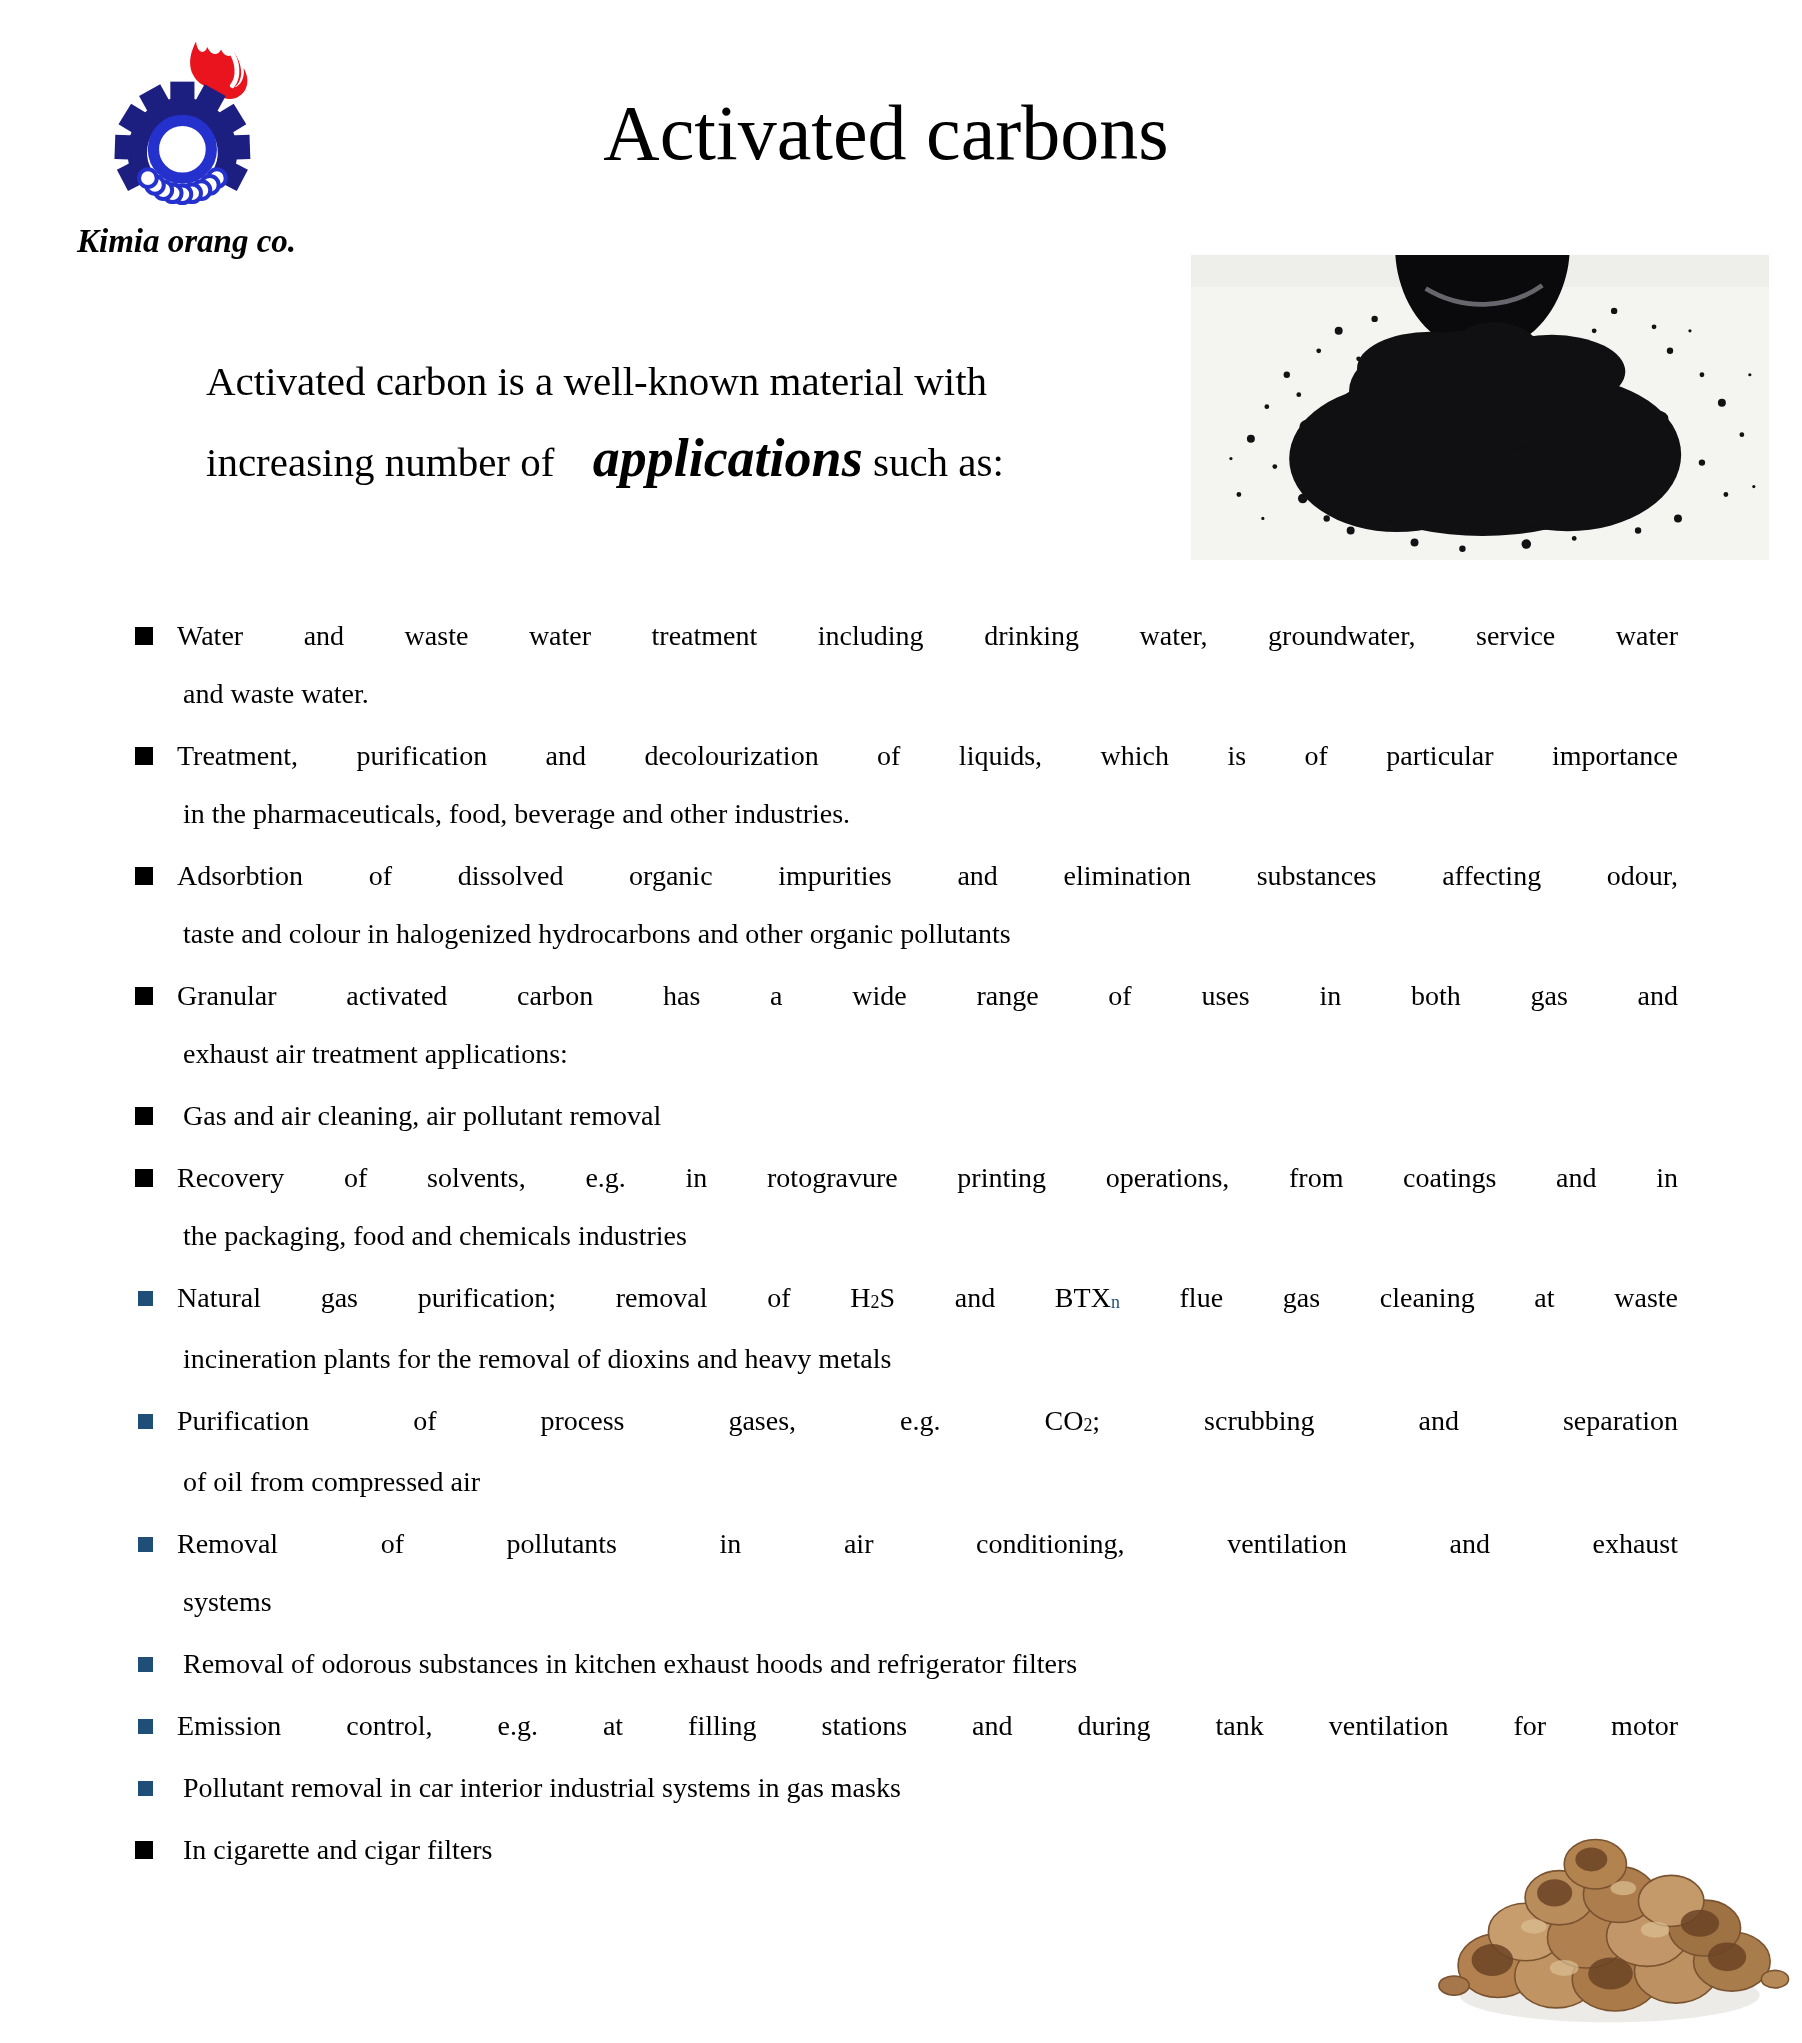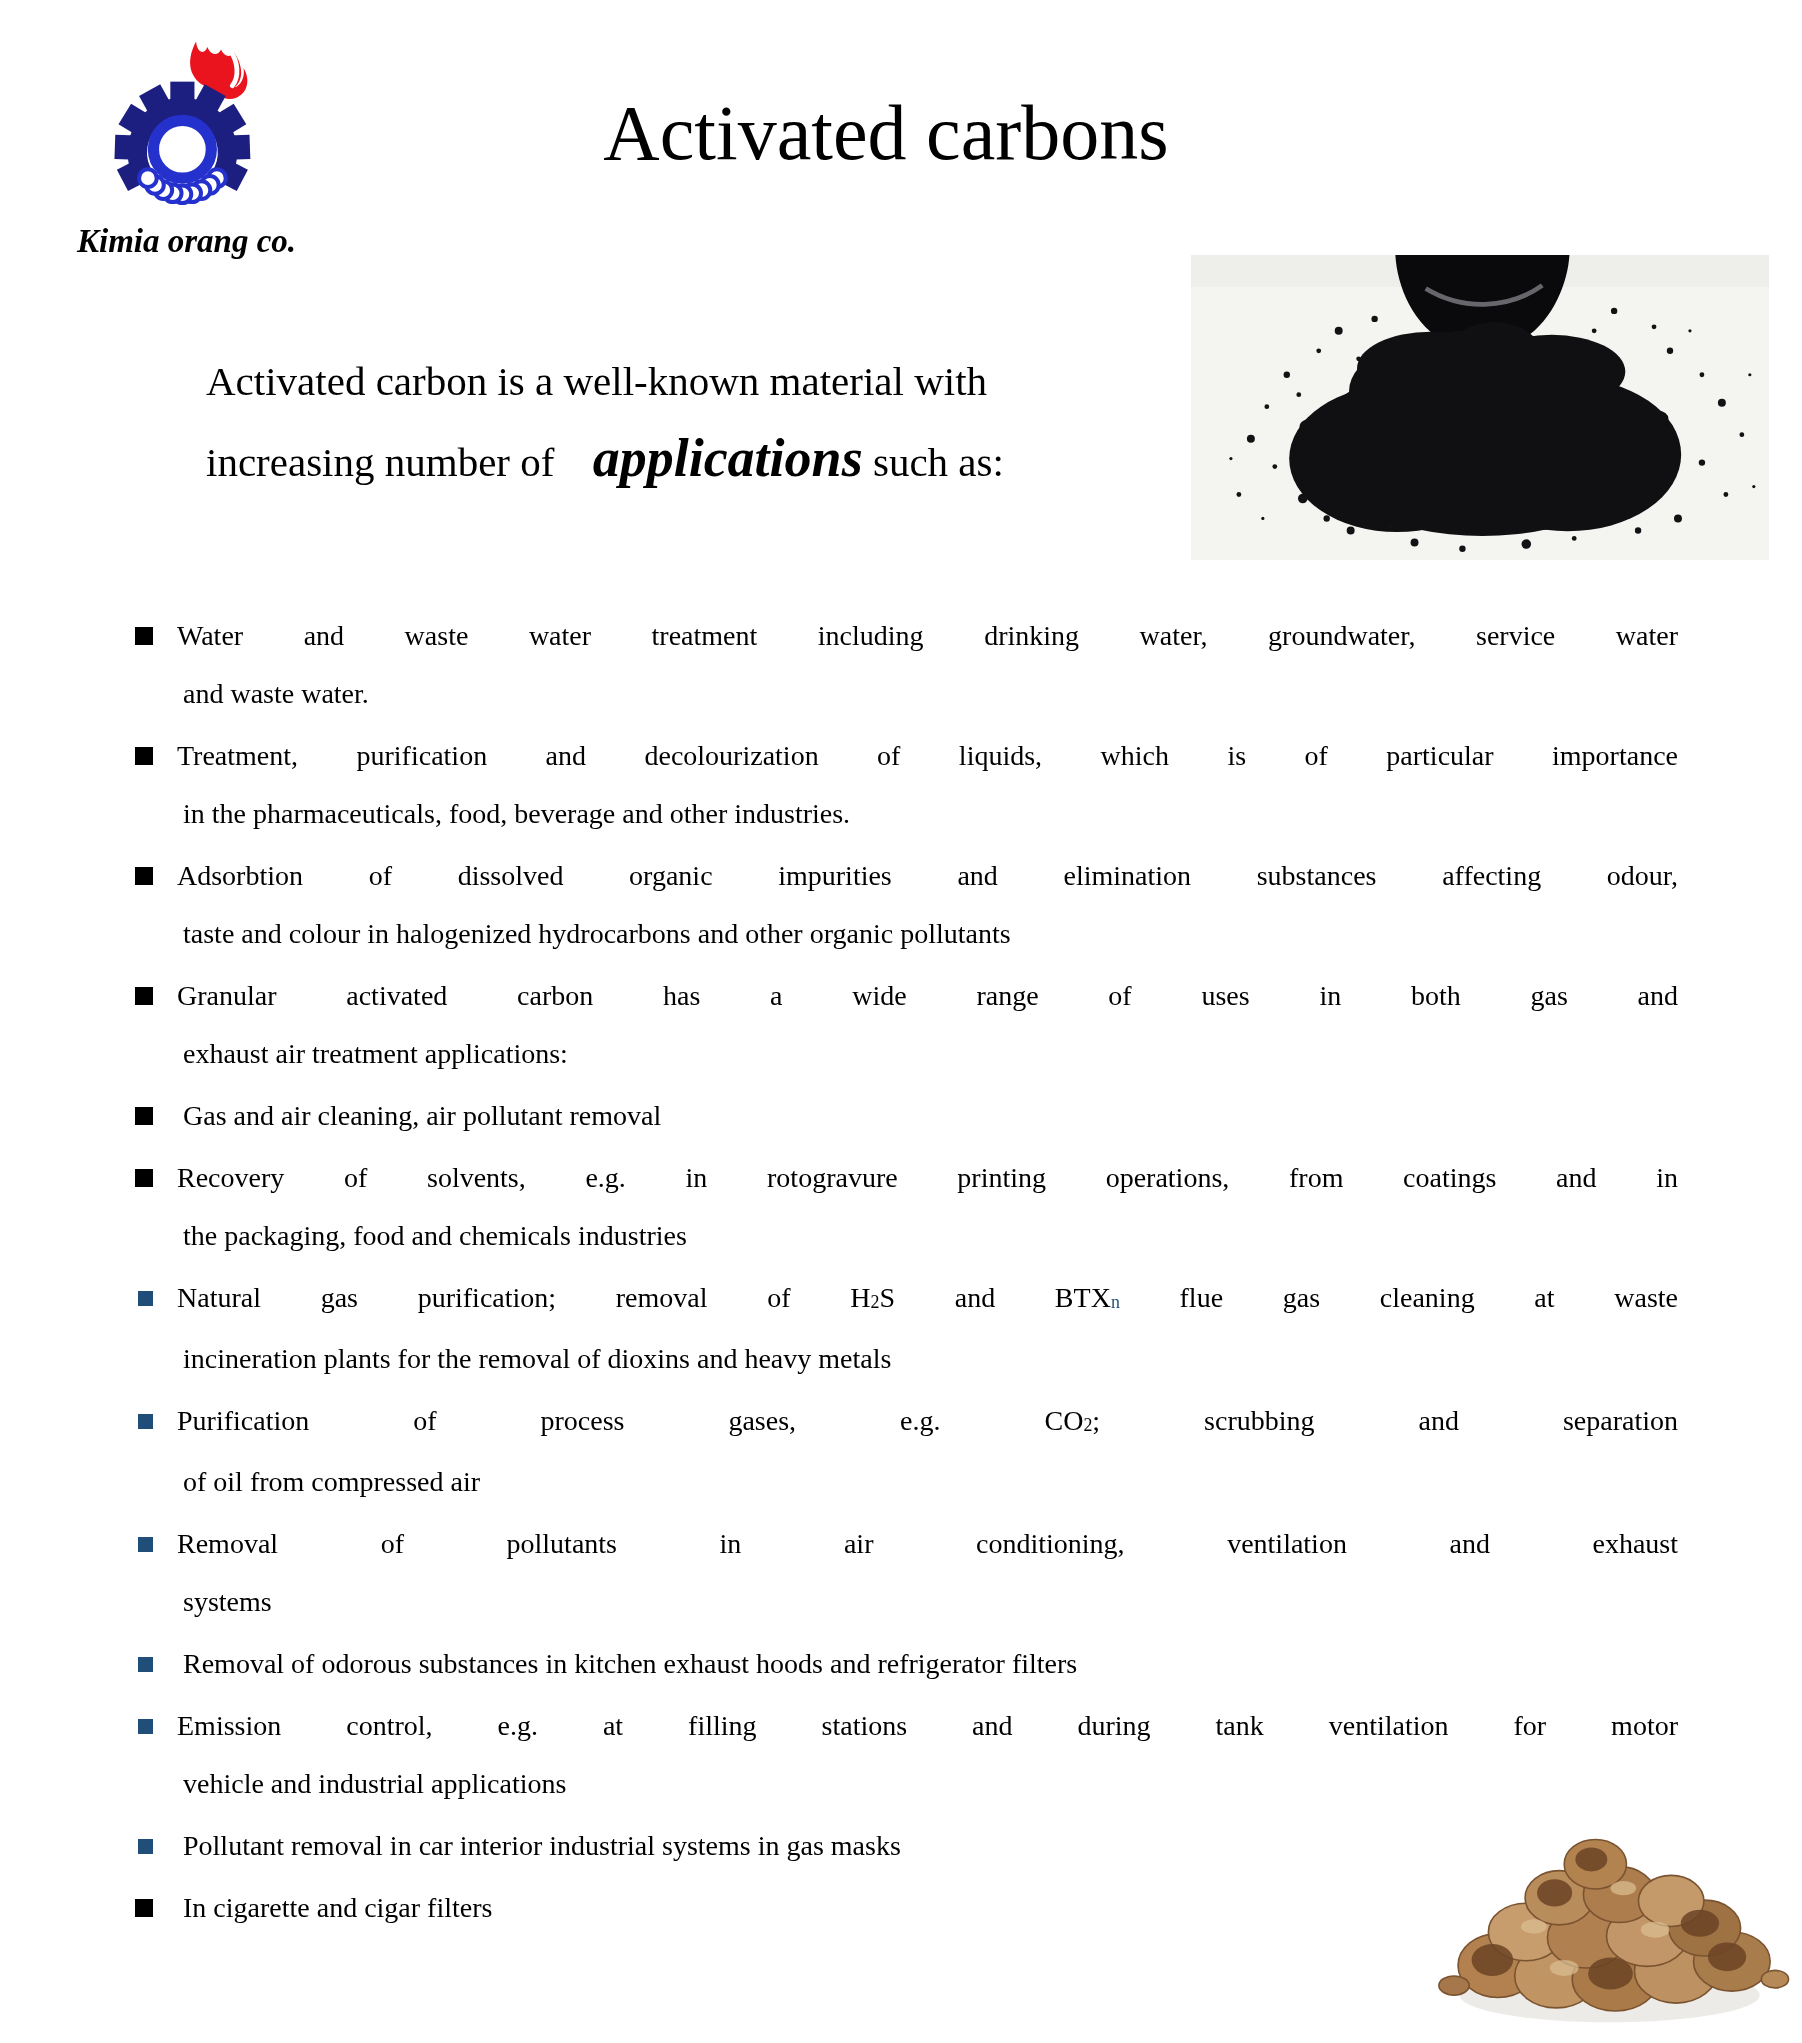--- a/index.html
+++ b/index.html
@@ -203,21 +203,20 @@
         <div class="bline"><span>Removal of pollutants in air conditioning, ventilation and exhaust</span></div>
         <div class="bline last"><span>systems</span></div>
       </li>
       <li class="bullet-item">
         <span class="marker blue"></span>
         <div class="bline last"><span>Removal of odorous substances in kitchen exhaust hoods and refrigerator filters</span></div>
       </li>
       <li class="bullet-item">
         <span class="marker blue"></span>
         <div class="bline"><span>Emission control, e.g. at filling stations and during tank ventilation for motor</span></div>
-        <div class="bline last"><span>vehicle and industrial applications</span></div>
       </li>
       <li class="bullet-item">
         <span class="marker blue"></span>
         <div class="bline last"><span>Pollutant removal in car interior industrial systems in gas masks</span></div>
       </li>
       <li class="bullet-item">
         <span class="marker black"></span>
         <div class="bline last"><span>In cigarette and cigar filters</span></div>
       </li>
     </ul>

